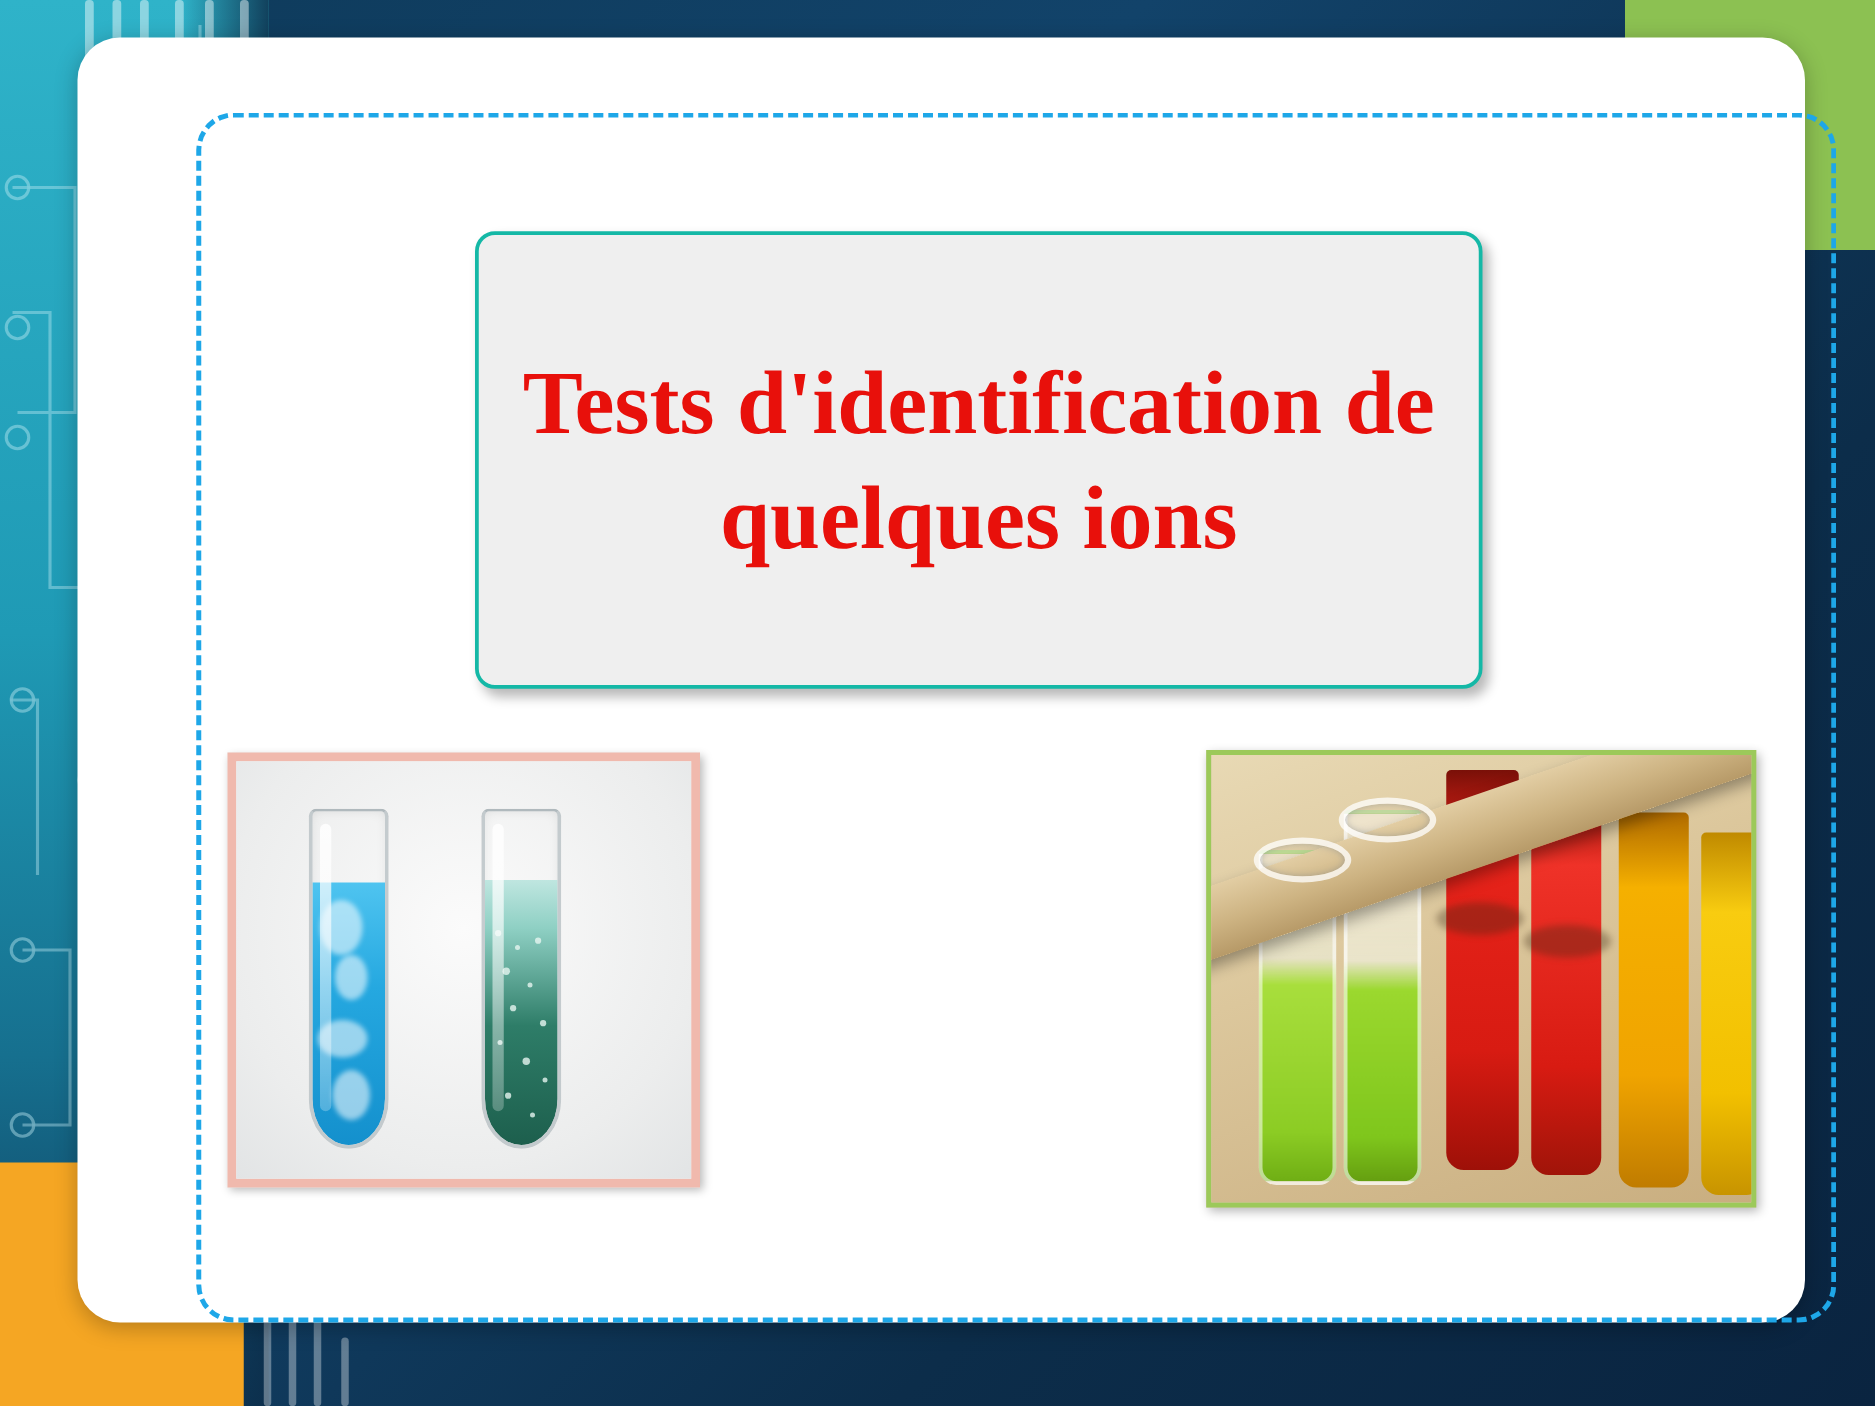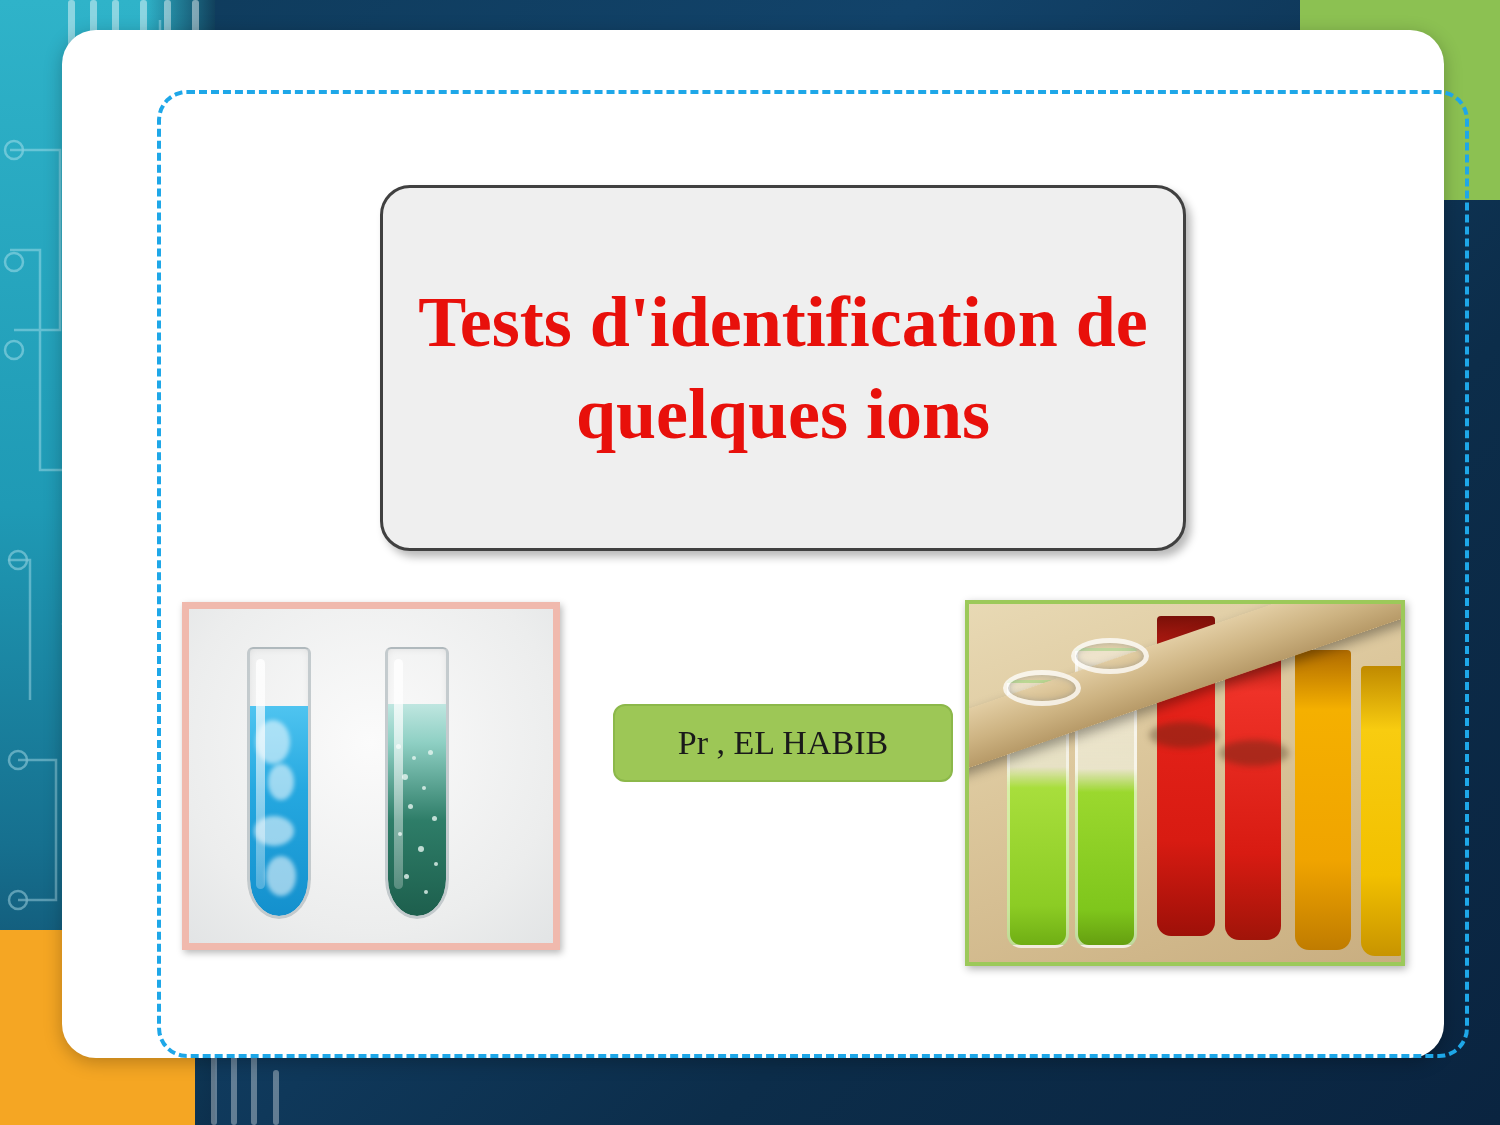--- a/index.html
+++ b/index.html
@@ -100,22 +100,22 @@
     border-radius: 30px;
     box-sizing: border-box;
   }
 
   
   .title-box {
     position: absolute;
     left: 318px; top: 155px;
     width: 800px; height: 360px;
     background: #efefef;
-    border: 3px solid #404040;
-    border-radius: 30px;
+    border: 3px solid #14b8a6;
+    border-radius: 16px;
     box-shadow: 5px 6px 9px rgba(0,0,0,0.28);
     display: flex;
     align-items: center;
     justify-content: center;
   }
   .title-text {
     font-family: "Liberation Serif", serif;
     font-weight: bold;
     font-size: 72px;
     line-height: 1.28;
@@ -300,23 +300,20 @@
   <div class="green-corner"></div>
   <div class="orange-corner"></div>
 
   <div class="card">
     <div class="dashed-frame"></div>
 
     <div class="title-box">
       <div class="title-text">Tests d'identification de quelques ions</div>
     </div>
 
-    <div class="author-box">
-      <div class="author-text">Pr , EL HABIB</div>
-    </div>
 
     <div class="photo-left">
       <div class="photo-left-inner"></div>
 
       <div class="tube" id="tube-blue">
         <div class="tube-liquid">
           <div class="floc" style="left:6px;  top:14px;  width:34px; height:44px;"></div>
           <div class="floc" style="left:18px; top:58px;  width:26px; height:36px;"></div>
           <div class="floc" style="left:4px;  top:110px; width:40px; height:30px;"></div>
           <div class="floc" style="left:16px; top:150px; width:30px; height:40px;"></div>

